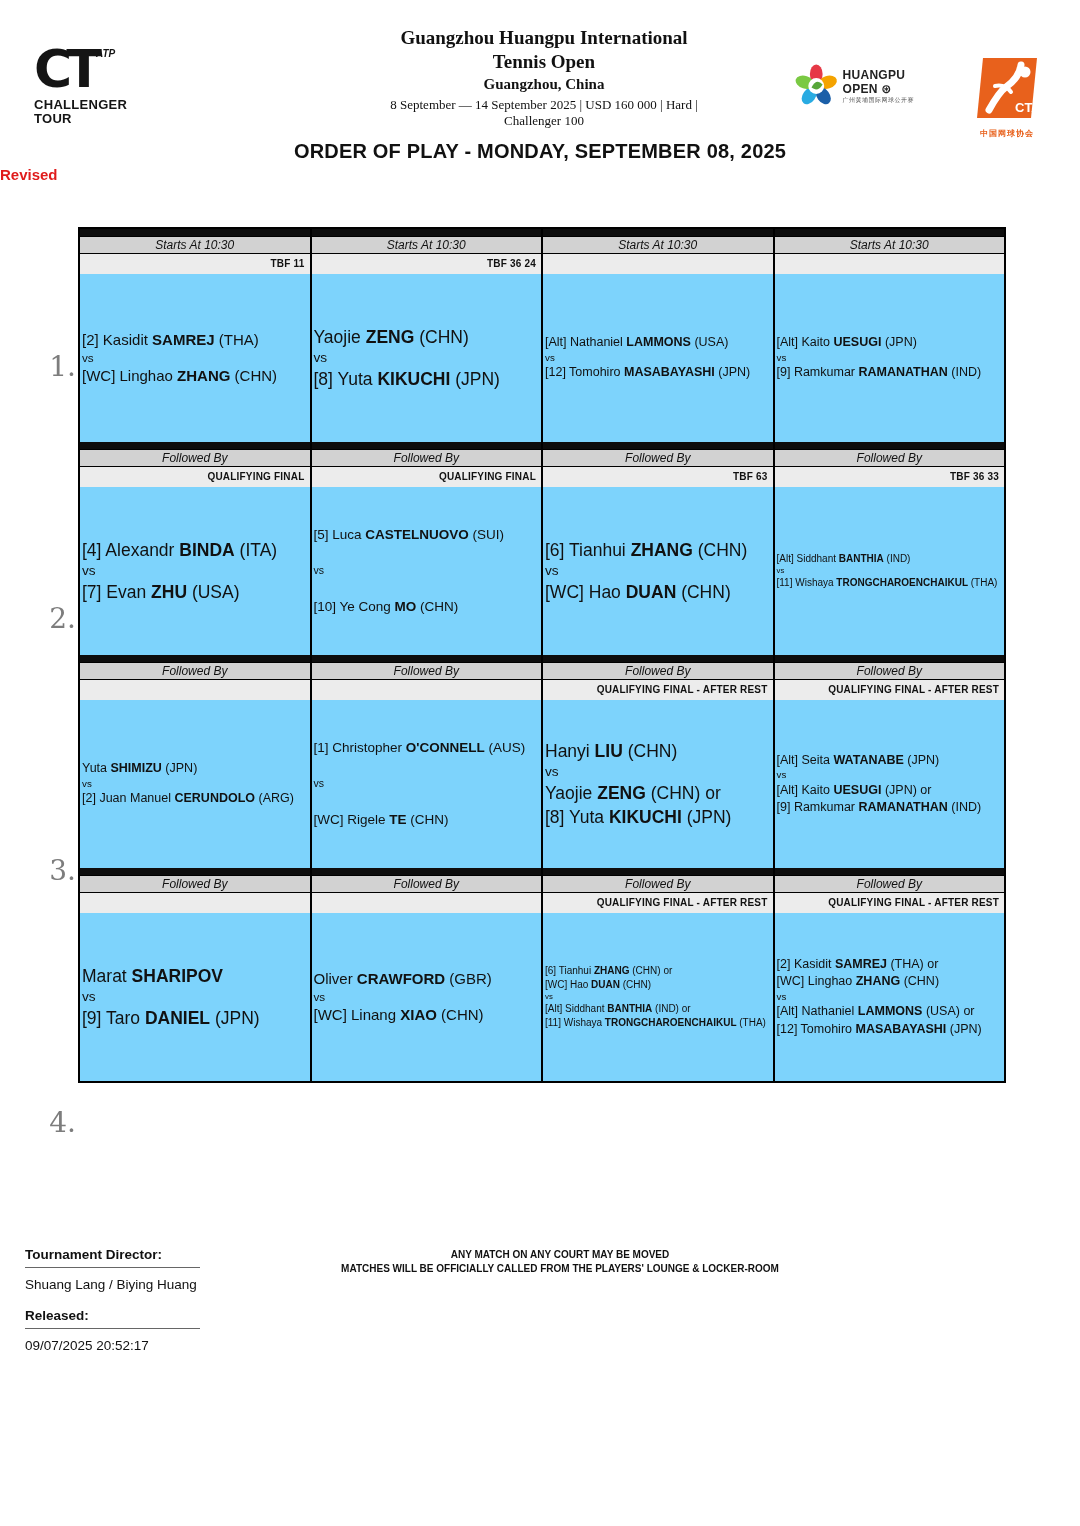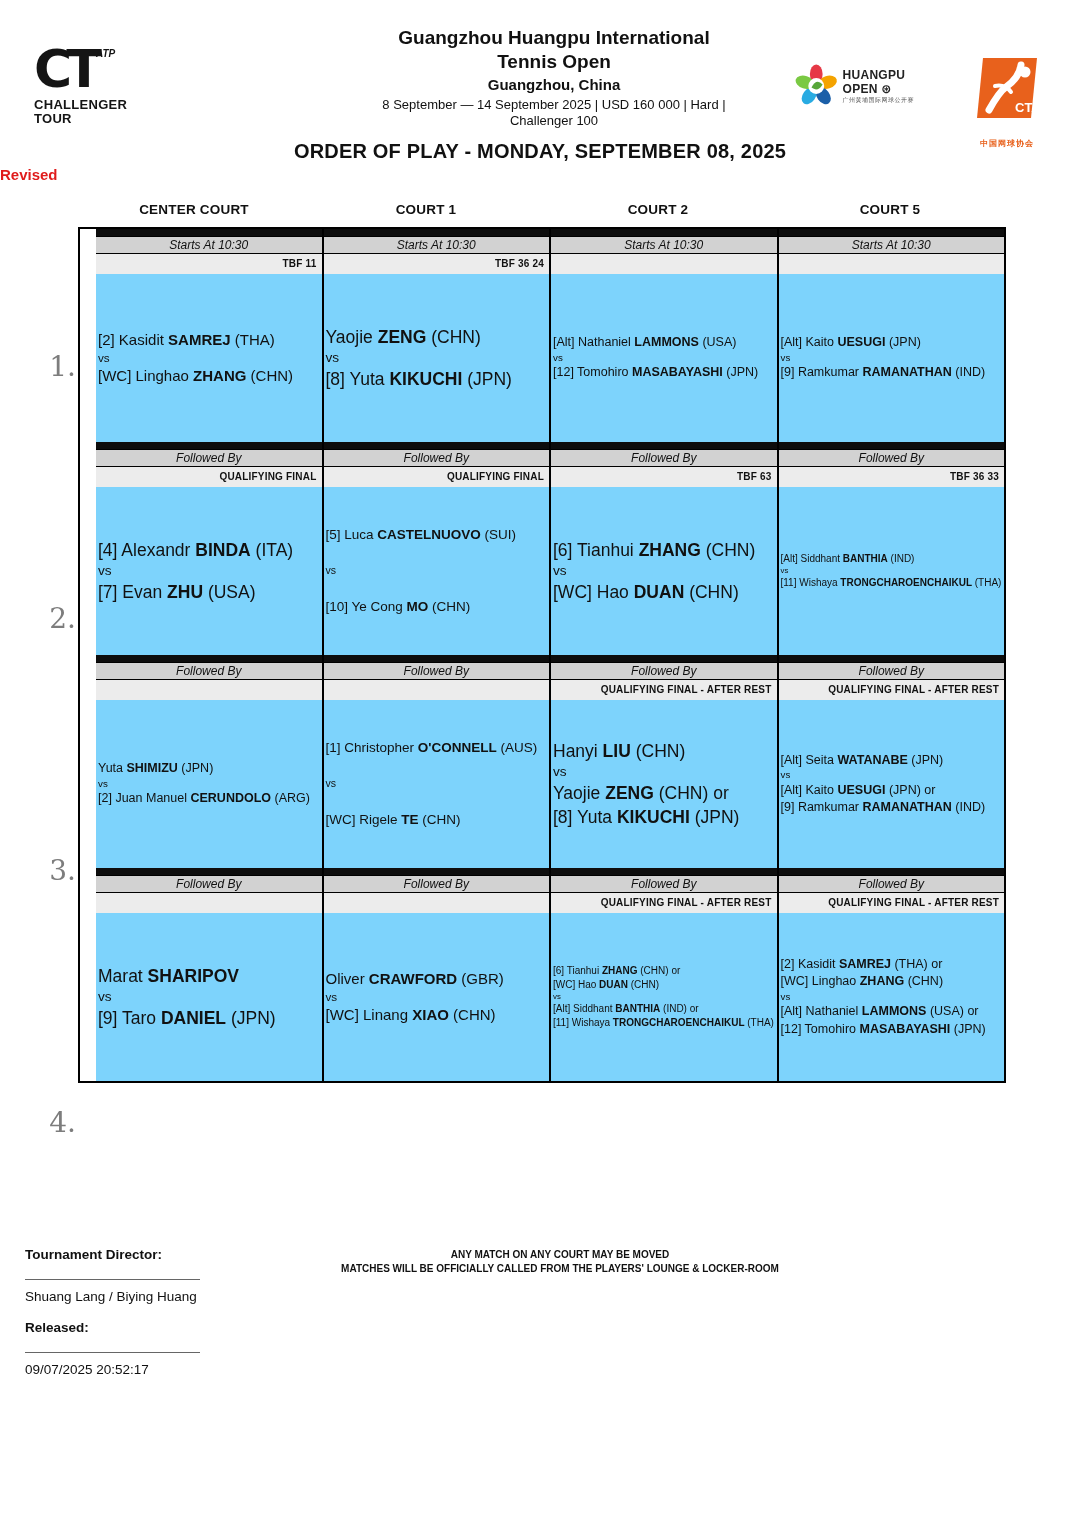--- a/index.html
+++ b/index.html
@@ -4,21 +4,21 @@
 <style>
   * { margin:0; padding:0; box-sizing:border-box; }
   html,body { background:#e9e9e9; }
   .page {
     position:relative; width:1080px; height:1526px; margin:0 auto;
     background:#ffffff; overflow:hidden;
     font-family:"Liberation Sans","DejaVu Sans",sans-serif; color:#111;
   }
 
   
-  .title-block { position:absolute; top:26px; left:254px; width:600px; text-align:center; }
+  .title-block { position:absolute; top:26px; left:244px; width:600px; text-align:center;font-family:Liberation Serif, serif; }
   .t1 { font-size:19px; font-weight:bold; line-height:1.25; }
   .t2 { font-size:19px; font-weight:bold; line-height:1.25; }
   .t3 { font-size:15px; font-weight:bold; margin-top:2px; }
   .t4 { font-size:13px; margin-top:4px; line-height:1.3; }
   .oop { position:absolute; top:140px; left:0; width:1080px; text-align:center;
          font-size:20px; font-weight:bold; letter-spacing:.2px; }
   .revised { position:absolute; top:166px; left:0; width:864px; text-align:left;
              font-size:15px; font-weight:bold; }
 
   
@@ -33,28 +33,28 @@
 
   
   .hp-logo { position:absolute; top:60px; left:794px; width:120px; display:flex; align-items:center; }
   .hp-text { margin-left:4px; }
   .hp-l1 { font-size:12px; font-weight:900; letter-spacing:.3px; color:#222; }
   .hp-l2 { font-size:12px; font-weight:900; letter-spacing:.3px; color:#222; }
   .hp-cn { font-size:6px; color:#555; letter-spacing:.5px; white-space:nowrap; }
 
   
   .cta-logo { position:absolute; top:56px; left:972px; width:70px; text-align:center; }
-  .cta-cn { font-size:8px; font-weight:bold; color:#e8611c; letter-spacing:1px; margin-top:12px; white-space:nowrap; }
+  .cta-cn { font-size:8px; font-weight:bold; color:#e8611c; letter-spacing:1px; margin-top:2px; white-space:nowrap; }
 
   
   .court-headers { position:absolute; top:202px; left:78px; width:928px; display:flex; }
   .court-headers > div { flex:1; text-align:center; font-size:13.5px; font-weight:bold; letter-spacing:.2px; }
 
   .table-body { position:absolute; top:227px; left:78px; width:928px;
-                border:2px solid #000; display:flex; background:#fff;padding-left:16px; }
+                border:2px solid #000; display:flex; background:#fff; }
   .court-col { flex:1; min-width:0; }
   .court-col + .court-col { border-left:2px solid #000; }
 
   .black-bar { height:7px; background:#0d0d0d; }
   .label-bar { height:18px; background:#d2d2d2; border-top:1px solid #000; border-bottom:1px solid #000;
                text-align:center; font-size:12px; font-style:italic; line-height:16px; color:#111; }
   .match-cell { height:188px; background:#7dd3fc; overflow:hidden; }
   .match-note { height:20px; background:#ececec; text-align:right; font-size:10px; font-weight:bold;
                 padding:4px 5px 0 0; letter-spacing:.2px; }
   .match-lines { height:168px; display:flex; flex-direction:column; justify-content:center;
@@ -69,21 +69,21 @@
 
   .row-num { position:absolute; left:44px; width:32px; text-align:right;
              font-family:"DejaVu Serif",serif; font-size:28px; color:#7d7d7d; }
   #row-num-0 { top:350px; } #row-num-1 { top:602px; } #row-num-2 { top:854px; } #row-num-3 { top:1106px; }
 
   
   .notices { position:absolute; top:1248px; left:200px; width:720px; text-align:center;
              font-size:10px; font-weight:bold; line-height:1.35; }
   .foot-left { position:absolute; top:1247px; left:25px; width:175px; font-size:13.5px; }
   .foot-right { position:absolute; top:1247px; left:930px; width:137px; font-size:13.5px; }
-  .foot-label { font-weight:bold; padding-bottom:17px; border-bottom:1.5px solid #666; white-space:nowrap; }
+  .foot-label { font-weight:bold; padding-bottom:5px; border-bottom:1.5px solid #666; white-space:nowrap; }
   .foot-value { margin-top:9px; }
   .foot-gap { margin-top:16px; }
 </style>
 </head>
 <body>
 
 <div class="page">
 
   <div class="atp-logo">
     <div class="atp-ct-row">
@@ -130,26 +130,20 @@
       <circle cx="50" cy="16" r="5.5" fill="#ffffff"></circle>
       <path d="M20 30 Q30 28 36 36" stroke="#ffffff" stroke-width="4" fill="none" stroke-linecap="round"></path>
       <text x="40" y="56" font-size="13" font-weight="bold" fill="#ffffff" font-family="Liberation Sans, sans-serif" text-anchor="start">CTA</text>
     </svg>
     <div class="cta-cn">中国网球协会</div>
   </div>
 
   <div class="oop">ORDER OF PLAY - MONDAY, SEPTEMBER 08, 2025</div>
   <div class="revised" id="revised" style="color: rgb(224, 27, 27);">Revised</div>
 
-  <div class="court-headers">
-    <div>CENTER COURT</div>
-    <div>COURT 1</div>
-    <div>COURT 2</div>
-    <div>COURT 5</div>
-  </div>
 
   <div class="table-body">
 
     <div class="court-col">
       <div class="slot">
           <div class="black-bar"></div>
         <div class="label-bar">Starts At 10:30</div>
         <div class="match-cell">
           <div class="match-note">TBF 11</div>
           <div class="match-lines size-ml">

